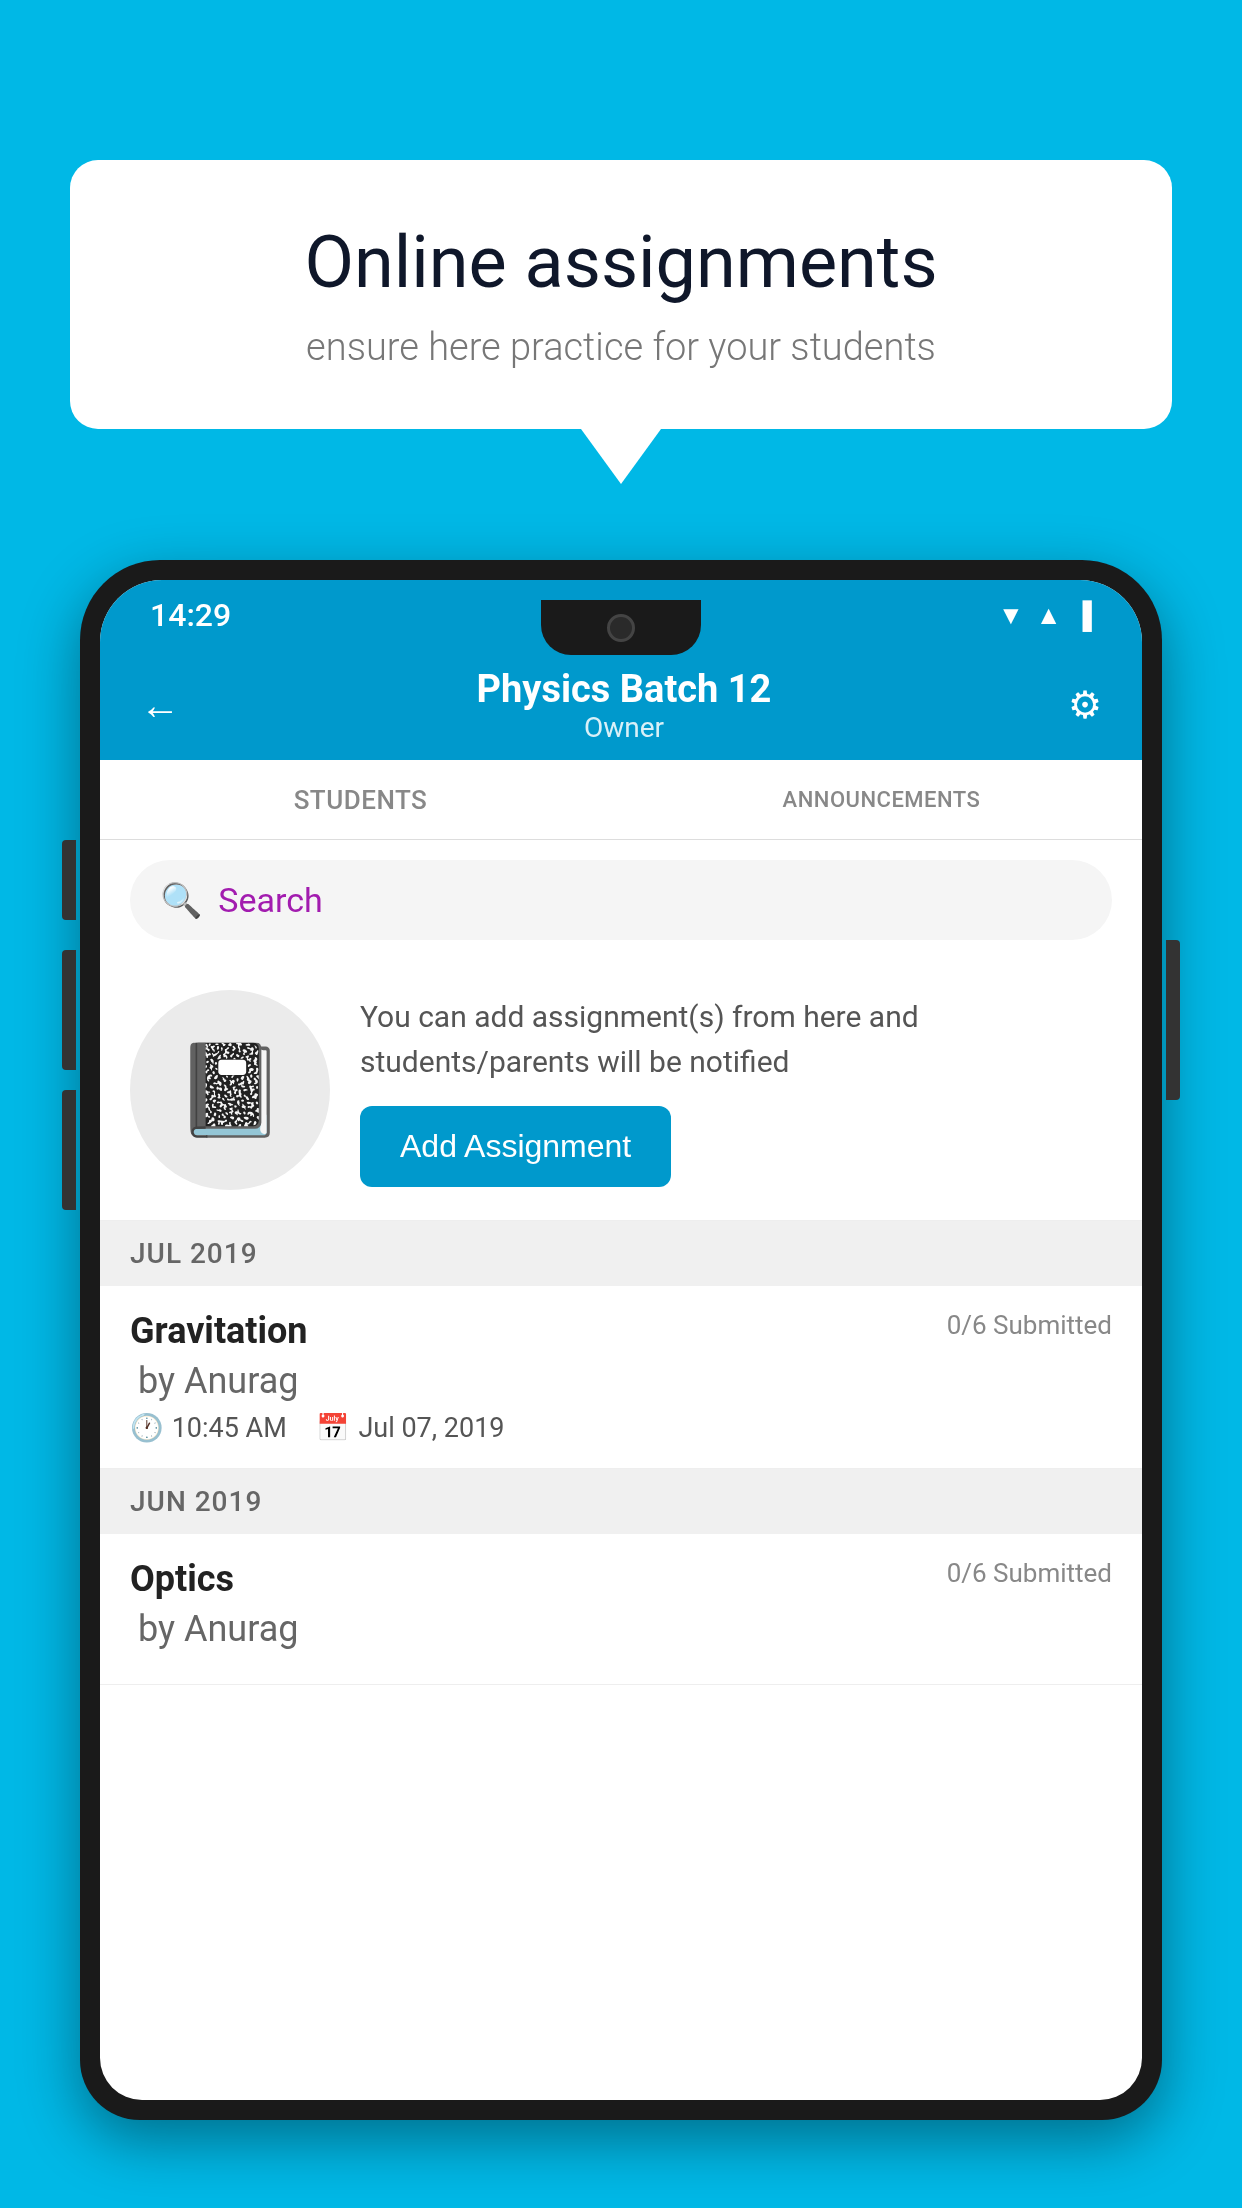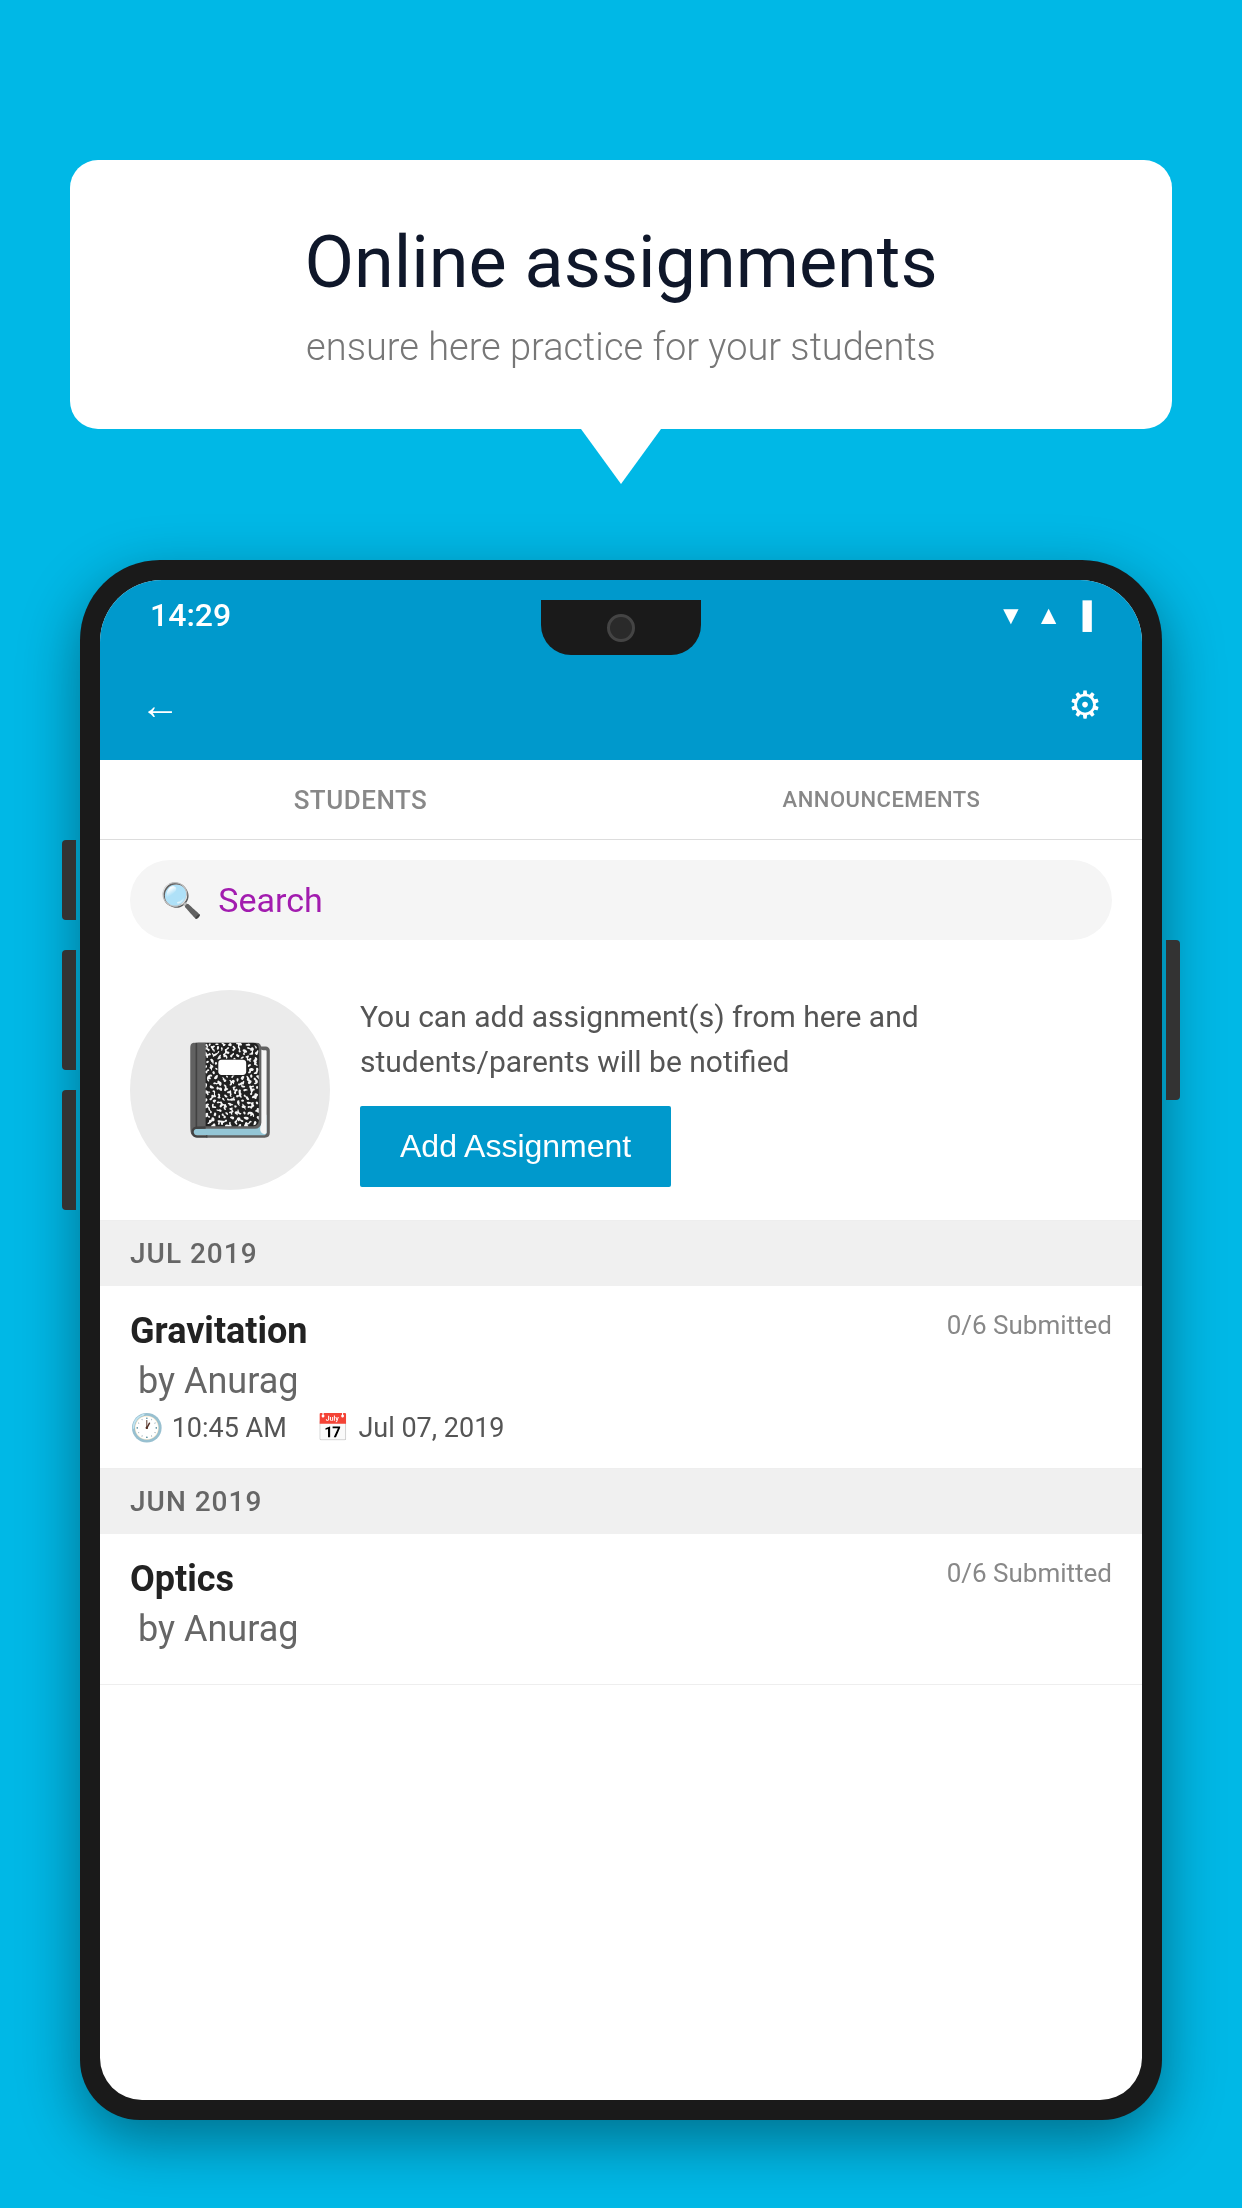--- a/index.html
+++ b/index.html
@@ -309,21 +309,21 @@
       font-size: 30px;
       color: #555;
       line-height: 1.5;
       margin-bottom: 22px;
     }
 
     .add-assignment-btn {
       background: #0099CC;
       color: white;
       border: none;
-      border-radius: 2px;
+      border-radius: 12px;
       padding: 22px 40px;
       font-size: 32px;
       font-weight: 500;
       cursor: pointer;
     }
 
     
     .section-header {
       background: #f0f0f0;
       padding: 16px 30px;
@@ -416,20 +416,24 @@
           <span class="status-time">14:29</span>
           <div class="status-icons">
             <span class="status-icon">▼</span>
             <span class="status-icon">▲</span>
             <span class="status-icon">▐</span>
           </div>
         </div>
 
         <div class="app-header">
           <span class="header-back">←</span>
+          <div class="header-title-group">
+            <div class="header-title">Physics Batch 12</div>
+            <div class="header-subtitle">Owner</div>
+          </div>
           <span class="header-settings">⚙</span>
         </div>
 
         <div class="tabs-bar">
           <div class="tab-item">
             <span>STUDENTS</span>
           </div>
           <div class="tab-item" style="font-size:22px;">
             <span>ANNOUNCEMENTS</span>
           </div>

